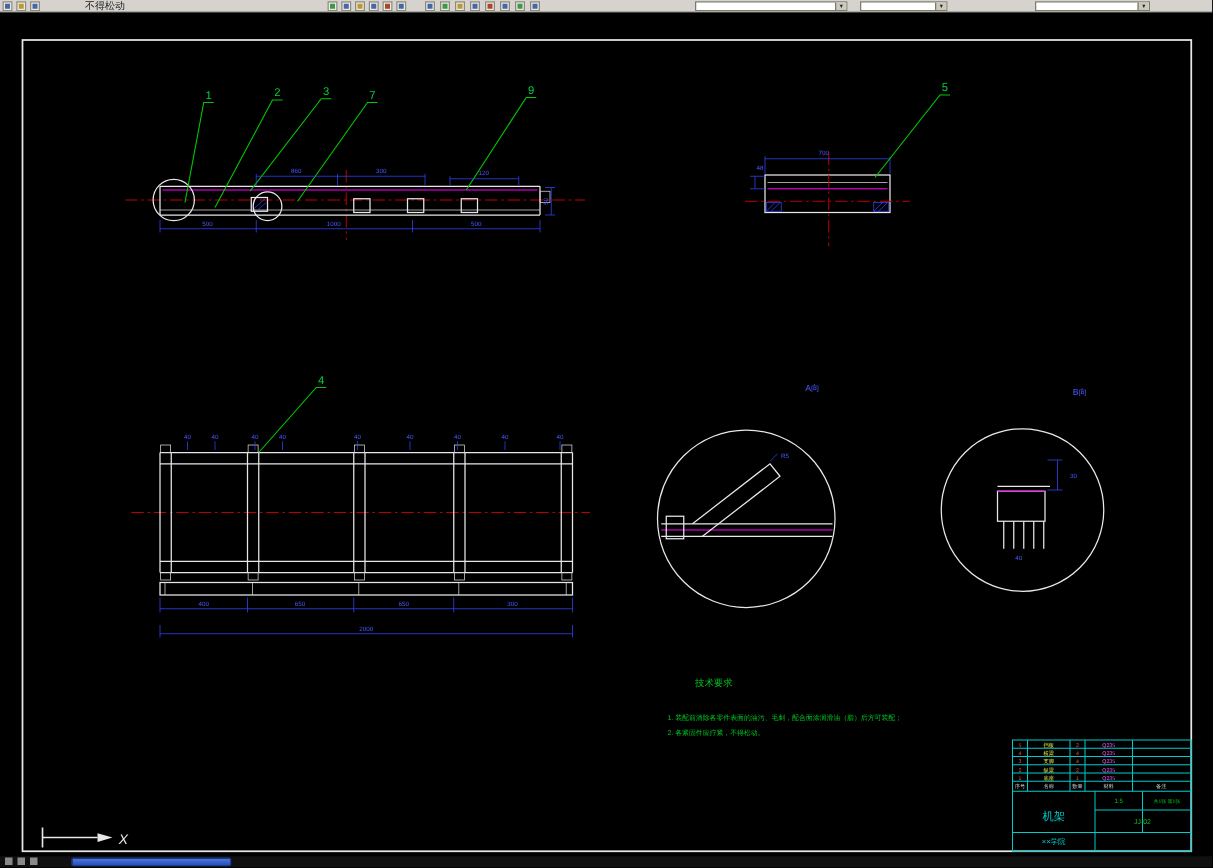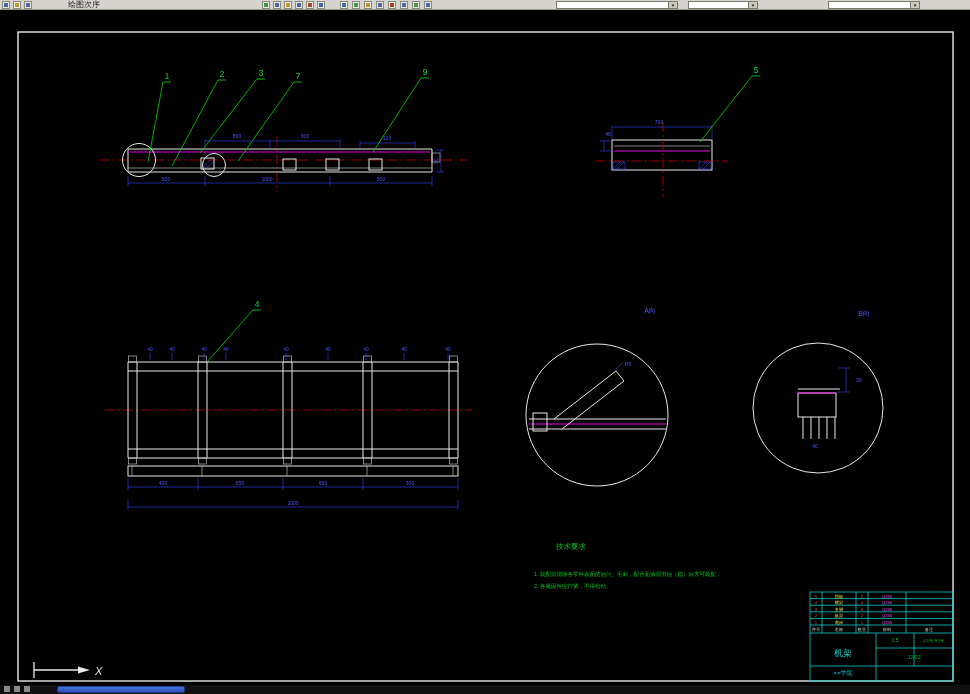--- a/index.html
+++ b/index.html
@@ -54,21 +54,21 @@
   <div class="toolbar">
     <div class="tbi" style="left:2px">
         <i></i>
       </div>
     <div class="tbi y" style="left:13px">
         <i></i>
       </div>
     <div class="tbi" style="left:24px">
         <i></i>
       </div>
-    <div class="tb-label" style="left:68px">绘图次序</div>
+    <div class="tb-label" style="left:68px">不得松动</div>
     <div class="tbi g" style="left:262px">
         <i></i>
       </div>
     <div class="tbi" style="left:273px">
         <i></i>
       </div>
     <div class="tbi y" style="left:284px">
         <i></i>
       </div>
     <div class="tbi" style="left:295px">

